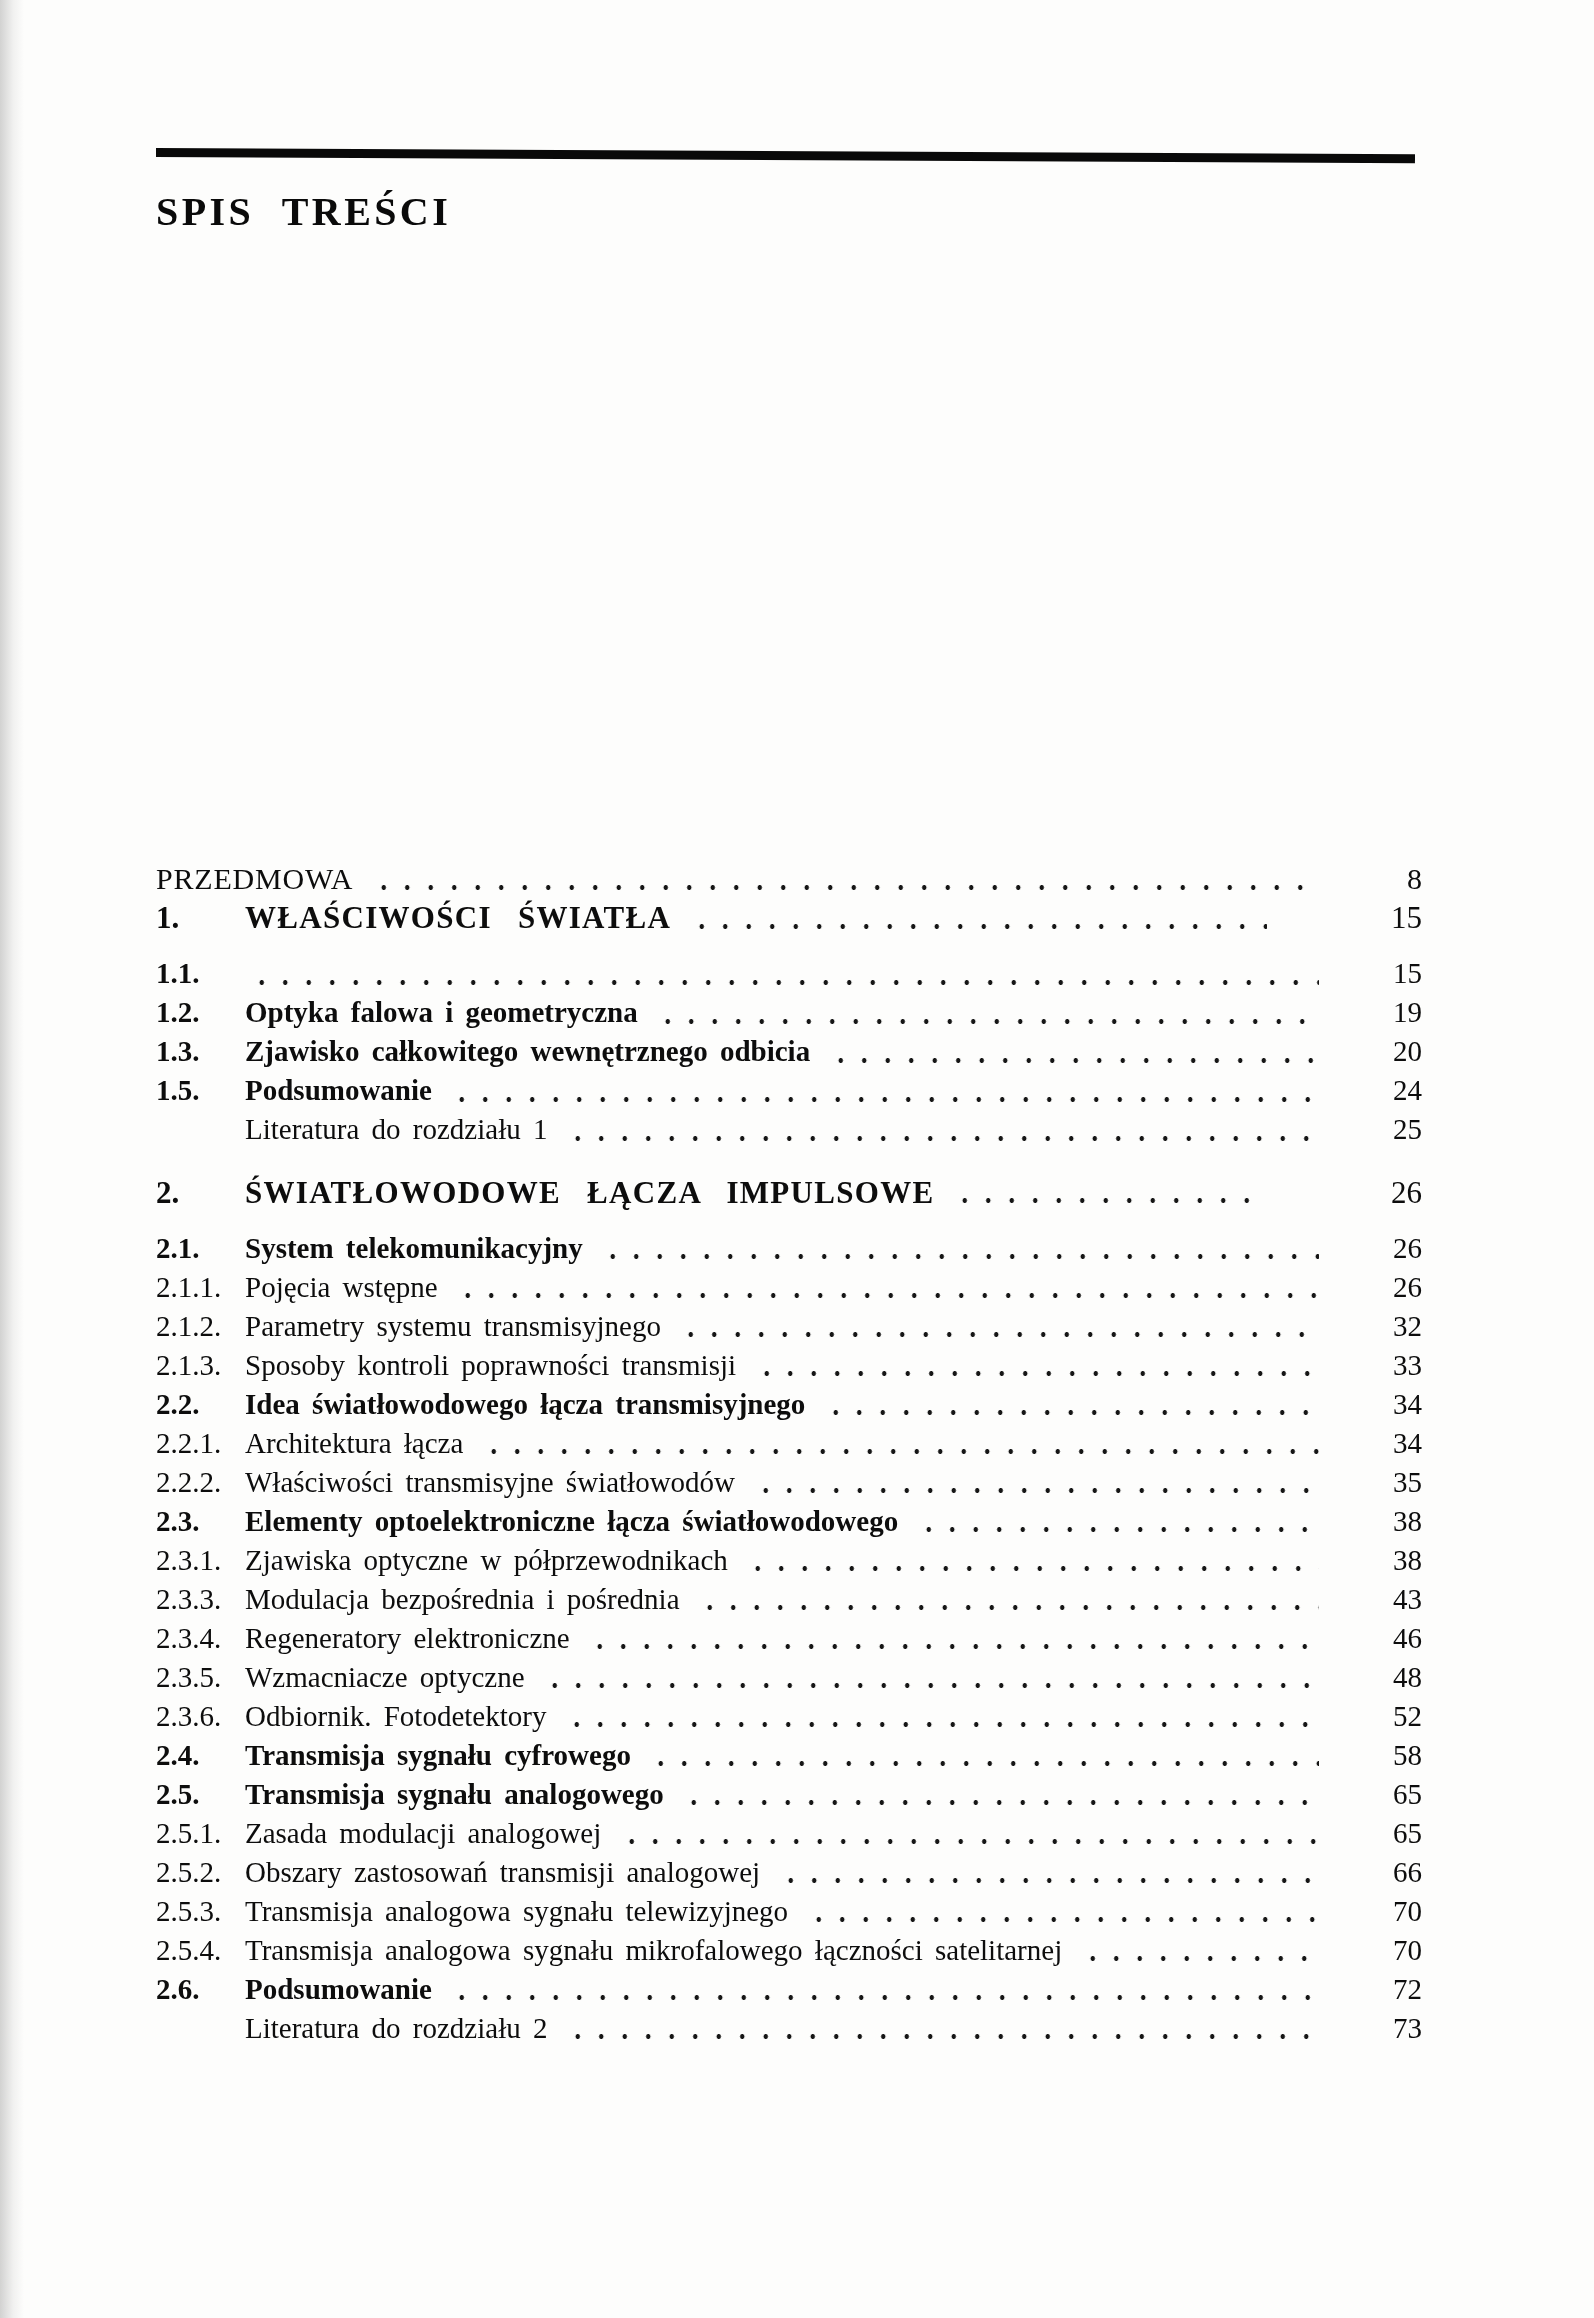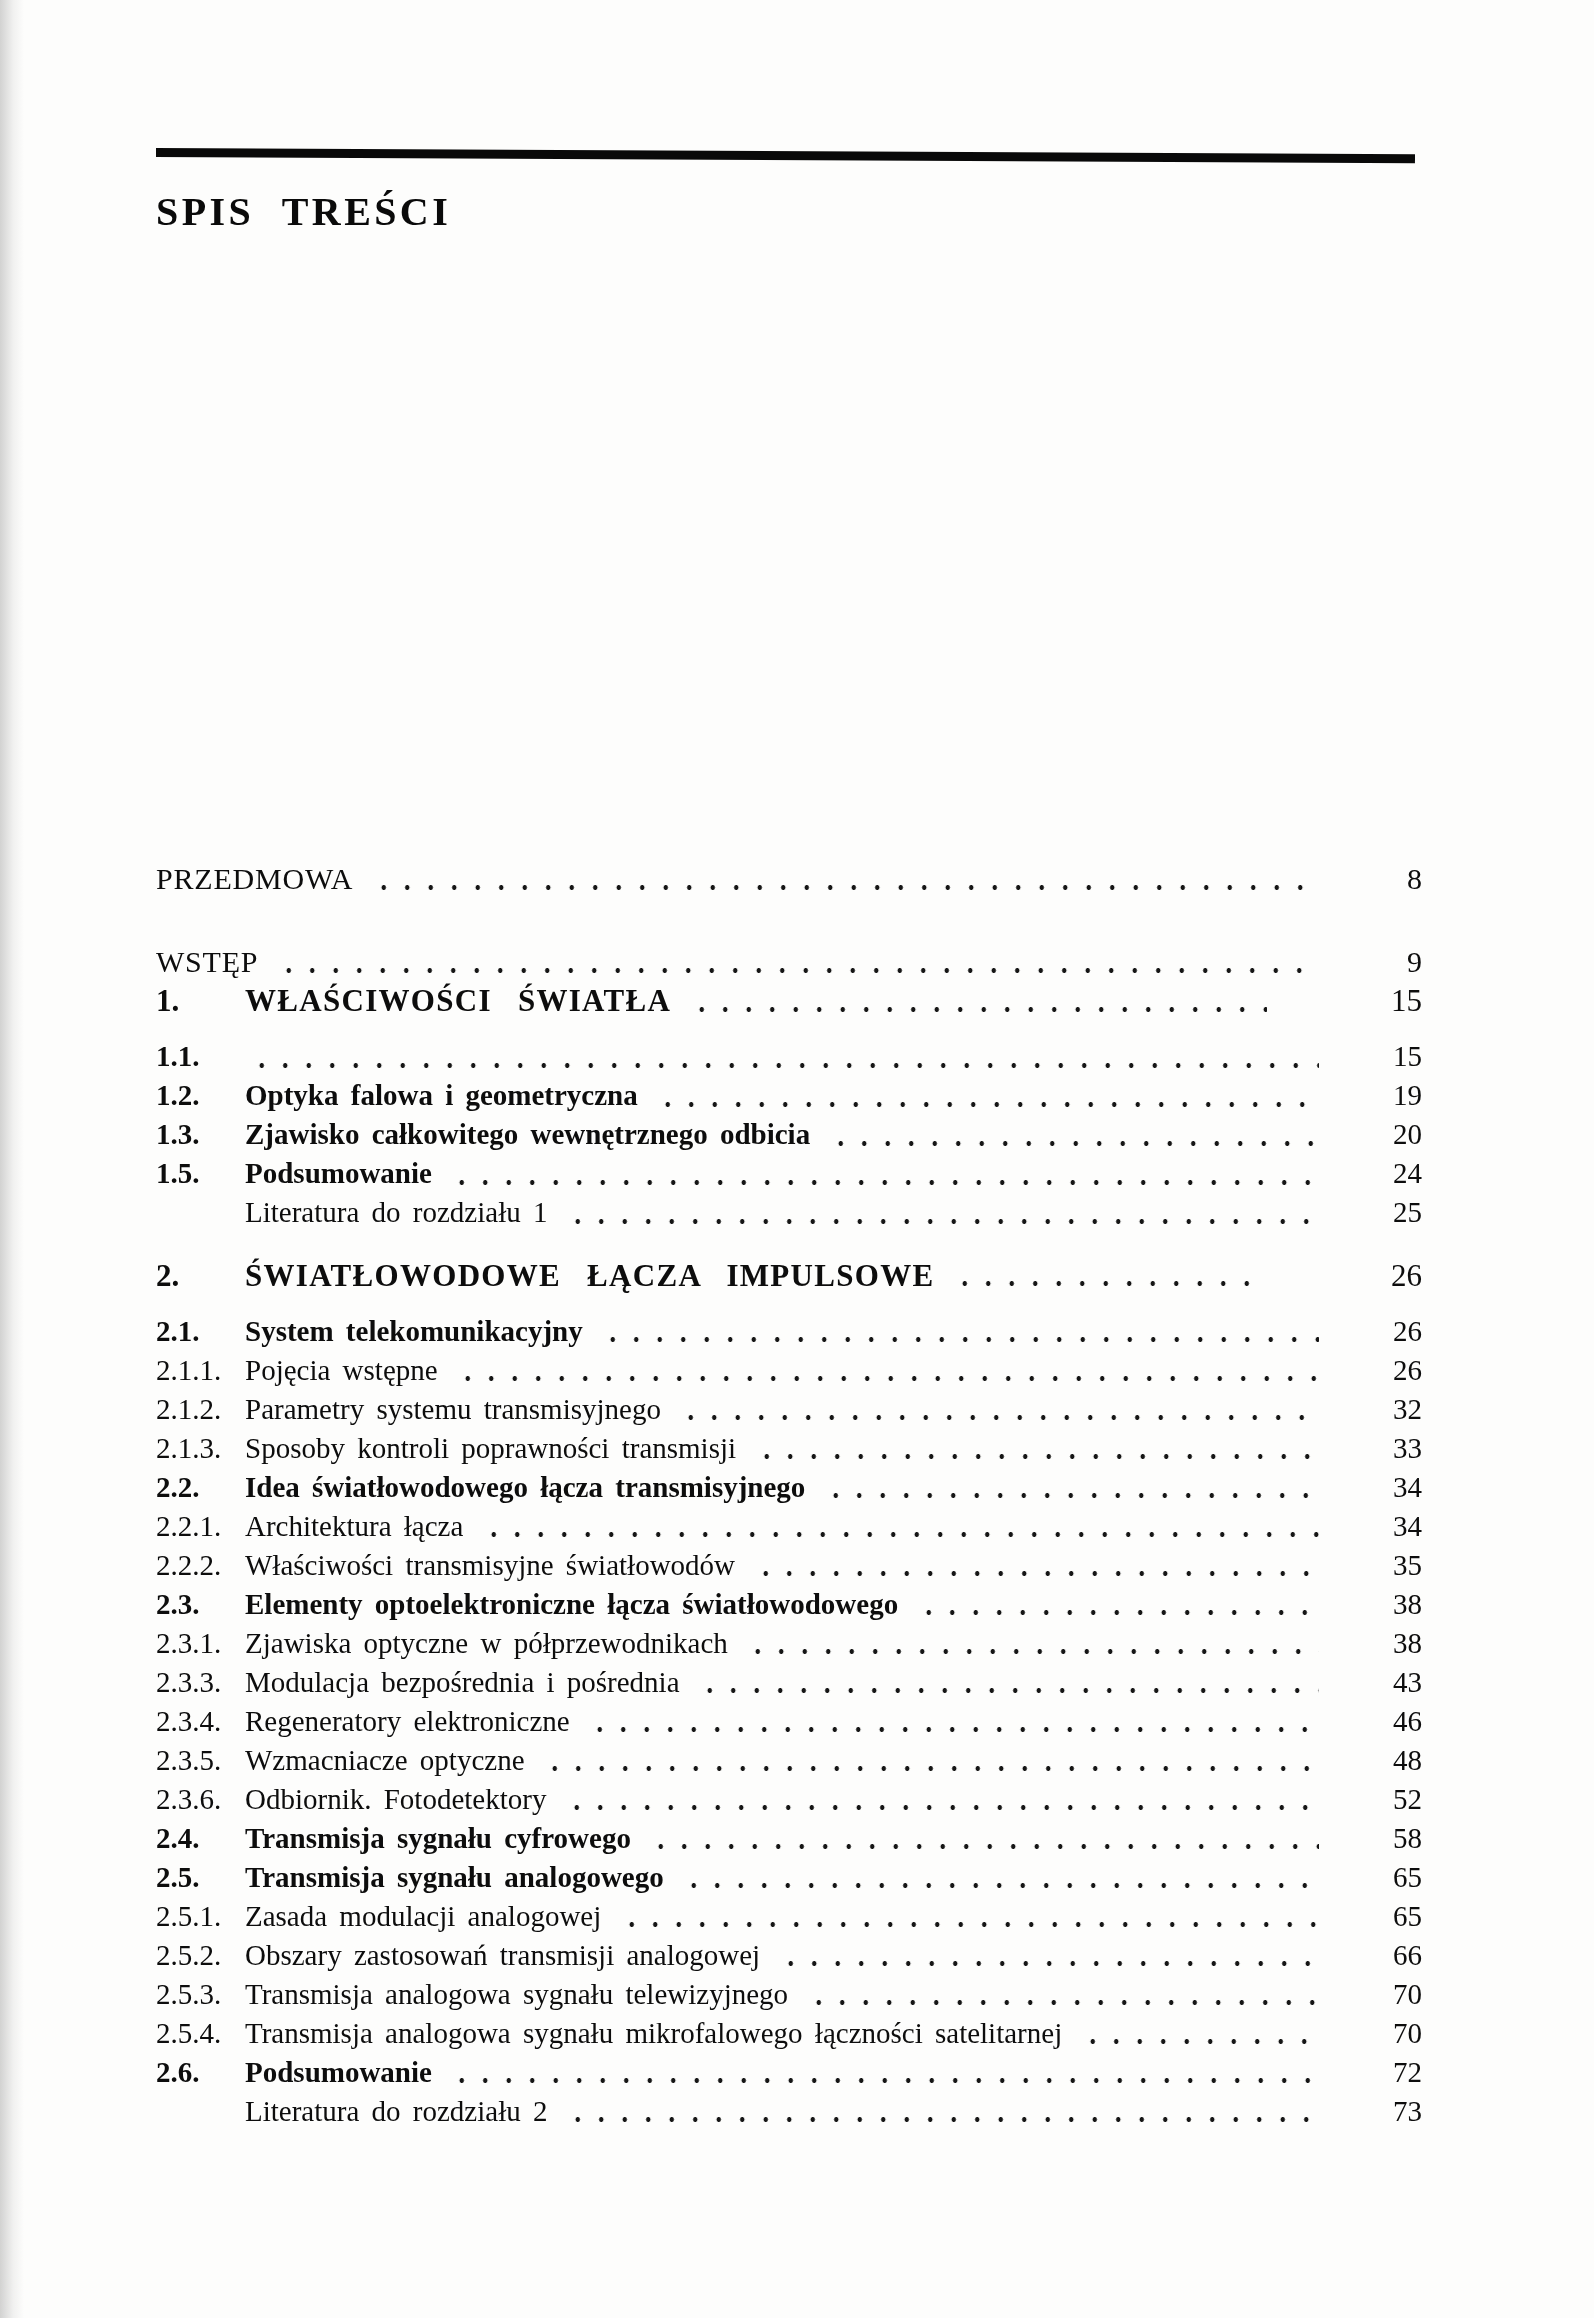--- a/index.html
+++ b/index.html
@@ -97,25 +97,20 @@
 <div class="page-root">
   <div class="gutter-shadow"></div>
   <div class="top-rule"></div>
   <h1 class="title">SPIS TREŚCI</h1>
   <div class="toc" id="toc">
       <div class="row row--front">
         <span class="label">PRZEDMOWA</span>
         <span class="leader"></span>
         <span class="page-num">8</span>
       </div>
-      <div class="row row--front">
-        <span class="label">WSTĘP</span>
-        <span class="leader"></span>
-        <span class="page-num">9</span>
-      </div>
       <div class="chapter">
         <div class="row row--chapter">
           <span class="num">1.</span>
           <span class="label">WŁAŚCIWOŚCI ŚWIATŁA</span>
           <span class="leader"></span>
           <span class="page-num">15</span>
         </div>
         <div class="row row--bold">
           <span class="num">1.1.</span>
           <span class="leader"></span>

